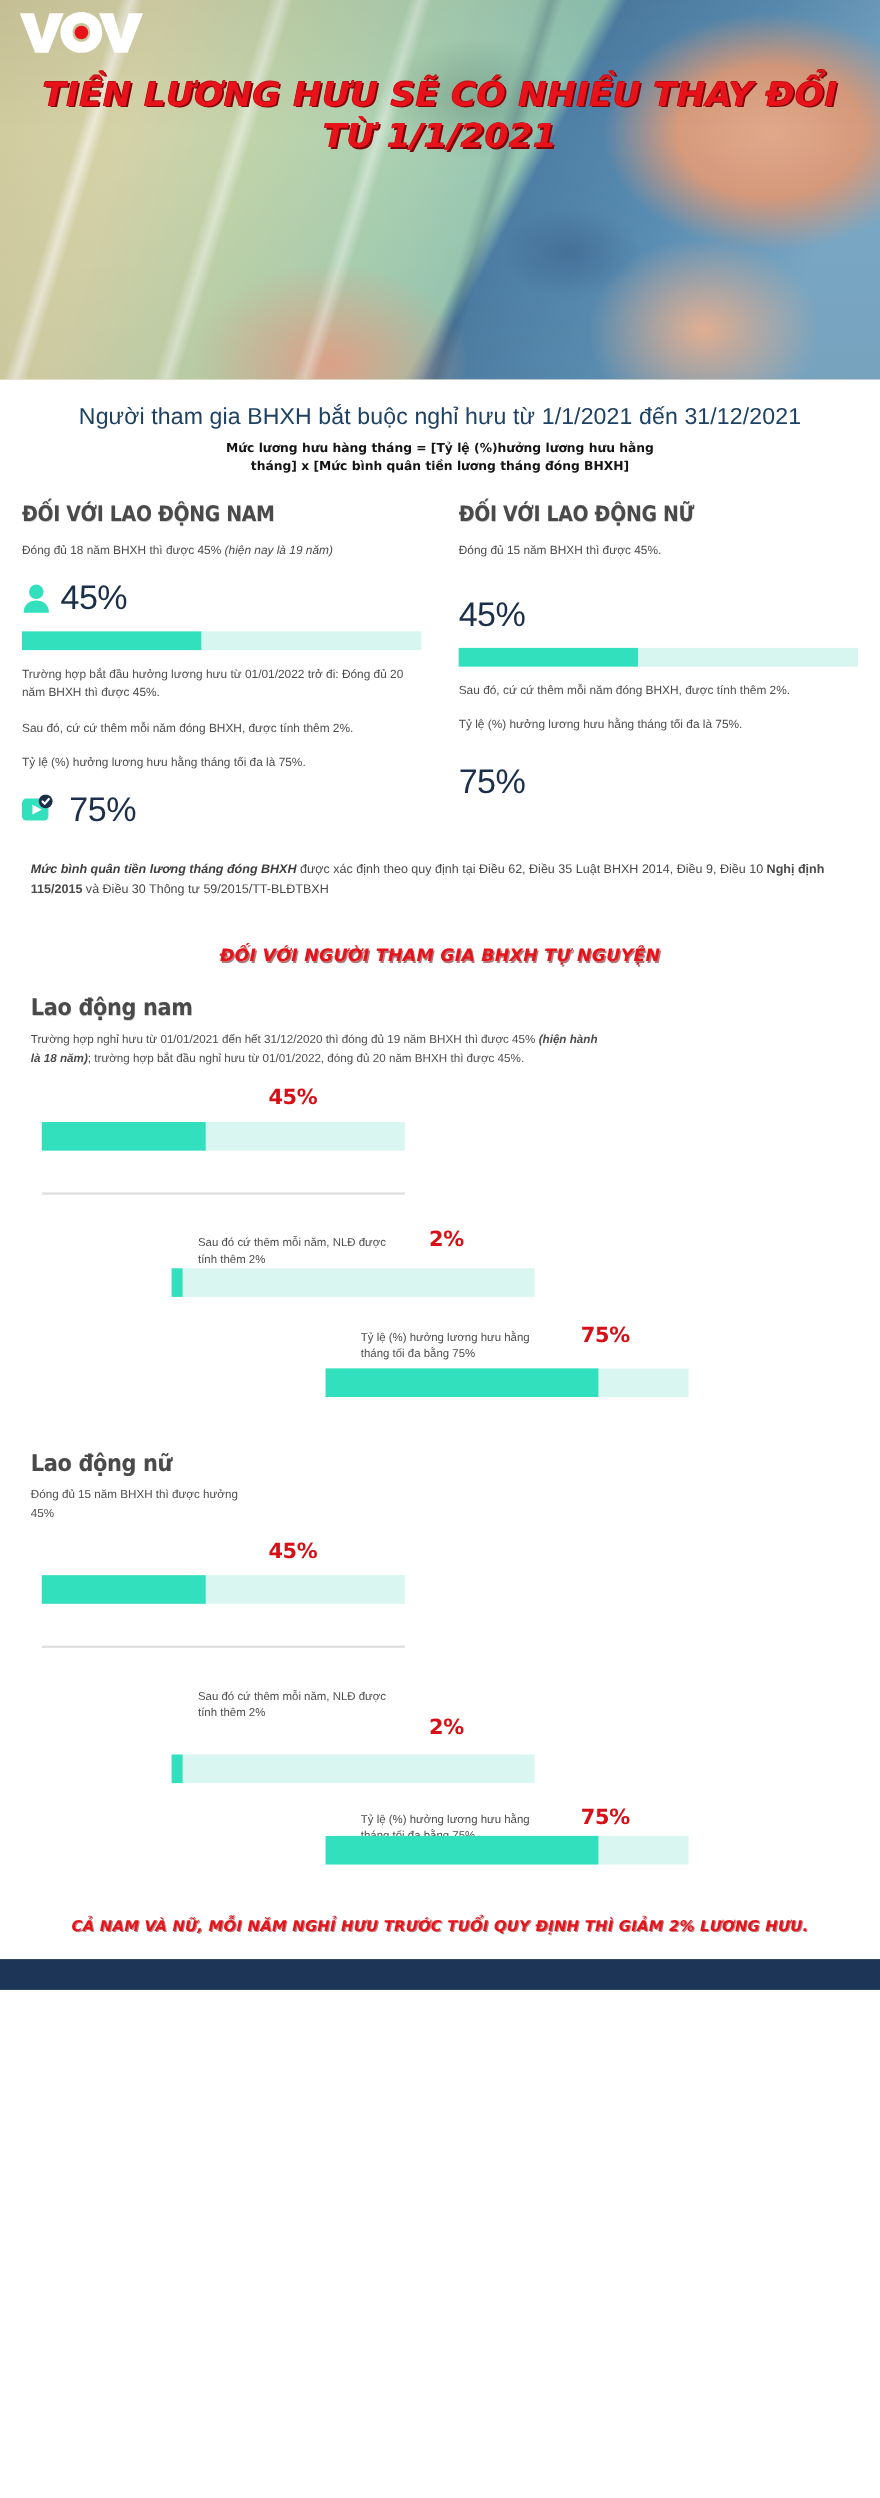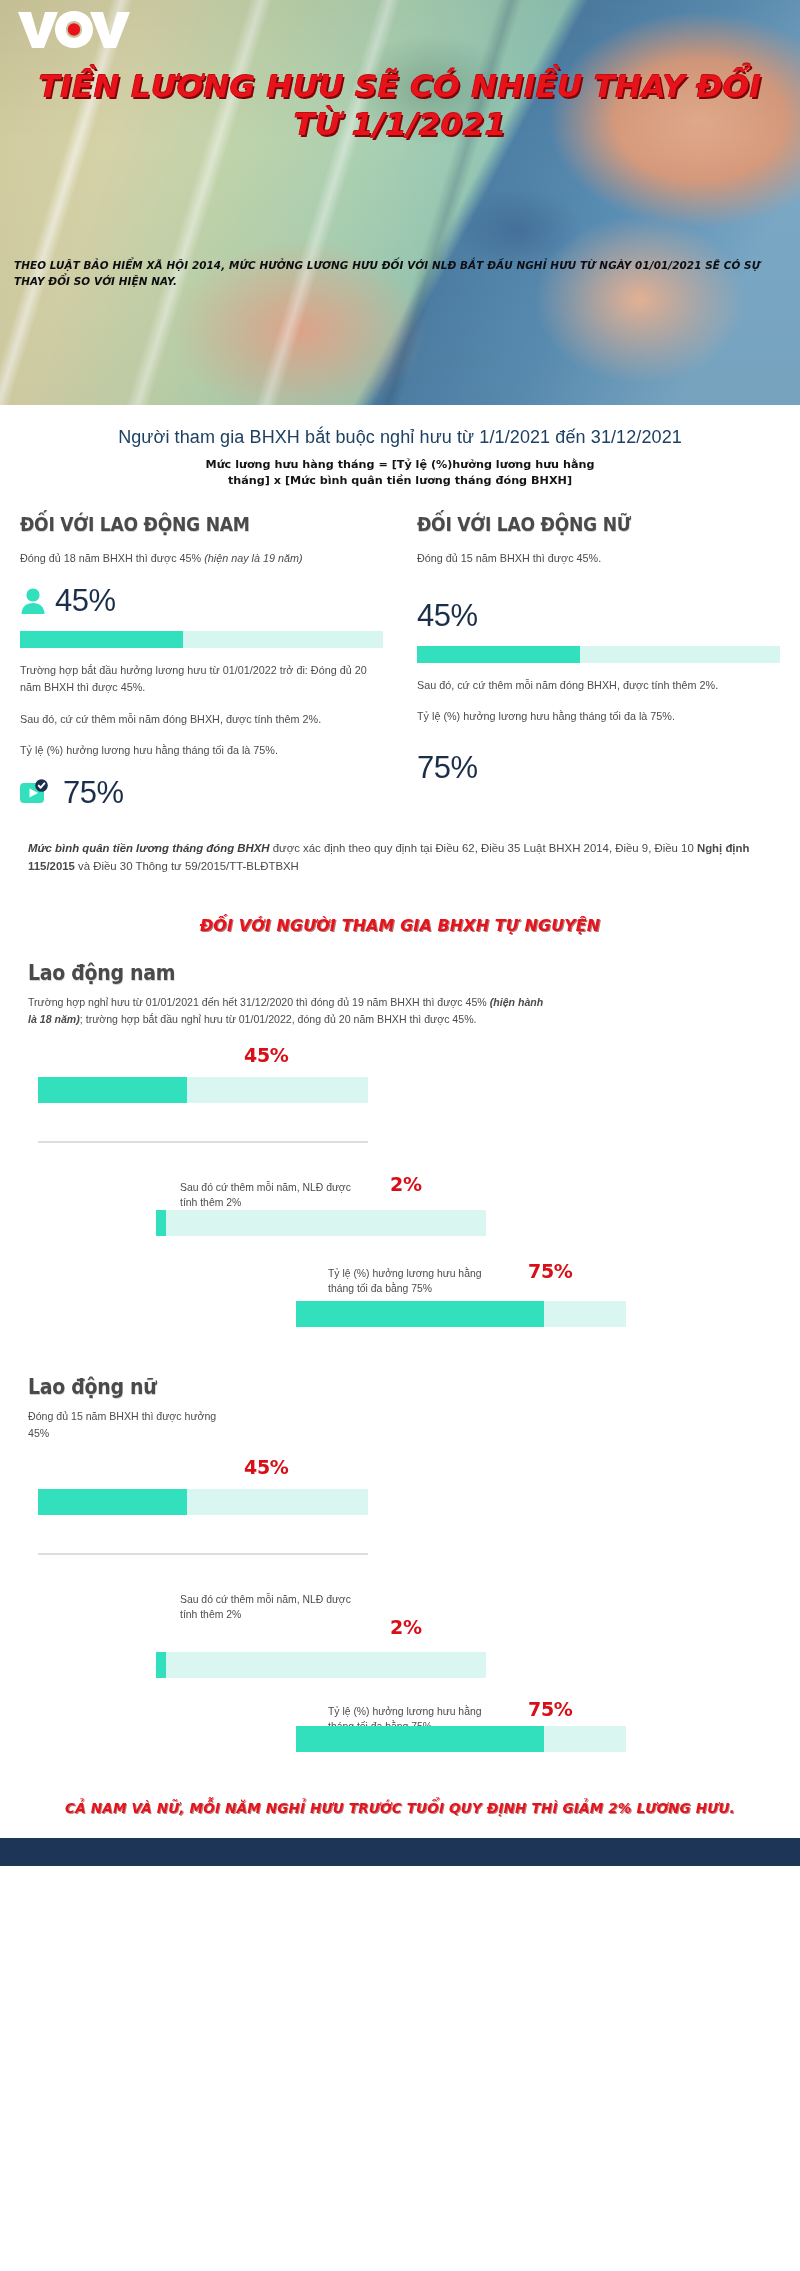--- a/index.html
+++ b/index.html
@@ -17,21 +17,21 @@
     margin: 0 auto;
     background: #fff;
     position: relative;
     overflow: hidden;
   }
 
   
   .hero {
     position: relative;
     width: 800px;
-    height: 405px;
+    height: 345px;
     overflow: hidden;
     background: #cfcab0;
   }
   .hero-photo {
     position: absolute;
     inset: 0;
     background:
       
       radial-gradient(ellipse 210px 150px at 700px 120px, #e0a98a 0%, #d69a7c 40%, rgba(214,154,124,0) 72%),
       radial-gradient(ellipse 150px 120px at 640px 300px, #e8b496 0%, rgba(232,180,150,0) 70%),
@@ -109,21 +109,21 @@
     color: #0d0d12;
     text-transform: uppercase;
   }
 
   
   .sec1 {
     padding: 22px 0 0 0;
   }
   .sec1-title {
     text-align: center;
-    font-size: 18px;
+    font-size: 21px;
     font-weight: 400;
     color: #1d4063;
     font-family: "Liberation Sans", sans-serif;
     letter-spacing: .1px;
   }
   .formula {
     margin: 9px auto 0;
     width: 430px;
     text-align: center;
     font-family: "DejaVu Sans", sans-serif;
@@ -311,21 +311,20 @@
                  M60 15 C55 15 52 18.8 52 23.5 C52 28.2 55 32 60 32 C65 32 68 28.2 68 23.5 C68 18.8 65 15 60 15 Z"></path>
       </g>
       <circle cx="60" cy="23.5" r="6.2" fill="#e8121a"></circle>
     </svg>
 
     <div class="hero-title">
       <span>TIỀN LƯƠNG HƯU SẼ CÓ NHIỀU THAY ĐỔI</span>
       <span class="l2">TỪ 1/1/2021</span>
     </div>
 
-    <div class="hero-sub">THEO LUẬT BẢO HIỂM XÃ HỘI 2014, MỨC HƯỞNG LƯƠNG HƯU ĐỐI VỚI NLĐ BẮT ĐẦU NGHỈ HƯU TỪ NGÀY 01/01/2021 SẼ CÓ SỰ THAY ĐỔI SO VỚI HIỆN NAY.</div>
   </div>
 
   <div class="sec1">
 
     <div class="sec1-title">Người tham gia BHXH bắt buộc nghỉ hưu từ 1/1/2021 đến 31/12/2021</div>
 
     <div class="formula">Mức lương hưu hàng tháng = [Tỷ lệ (%)hưởng lương hưu hằng tháng] x [Mức bình quân tiền lương tháng đóng BHXH]</div>
 
     <div class="cols">
 

